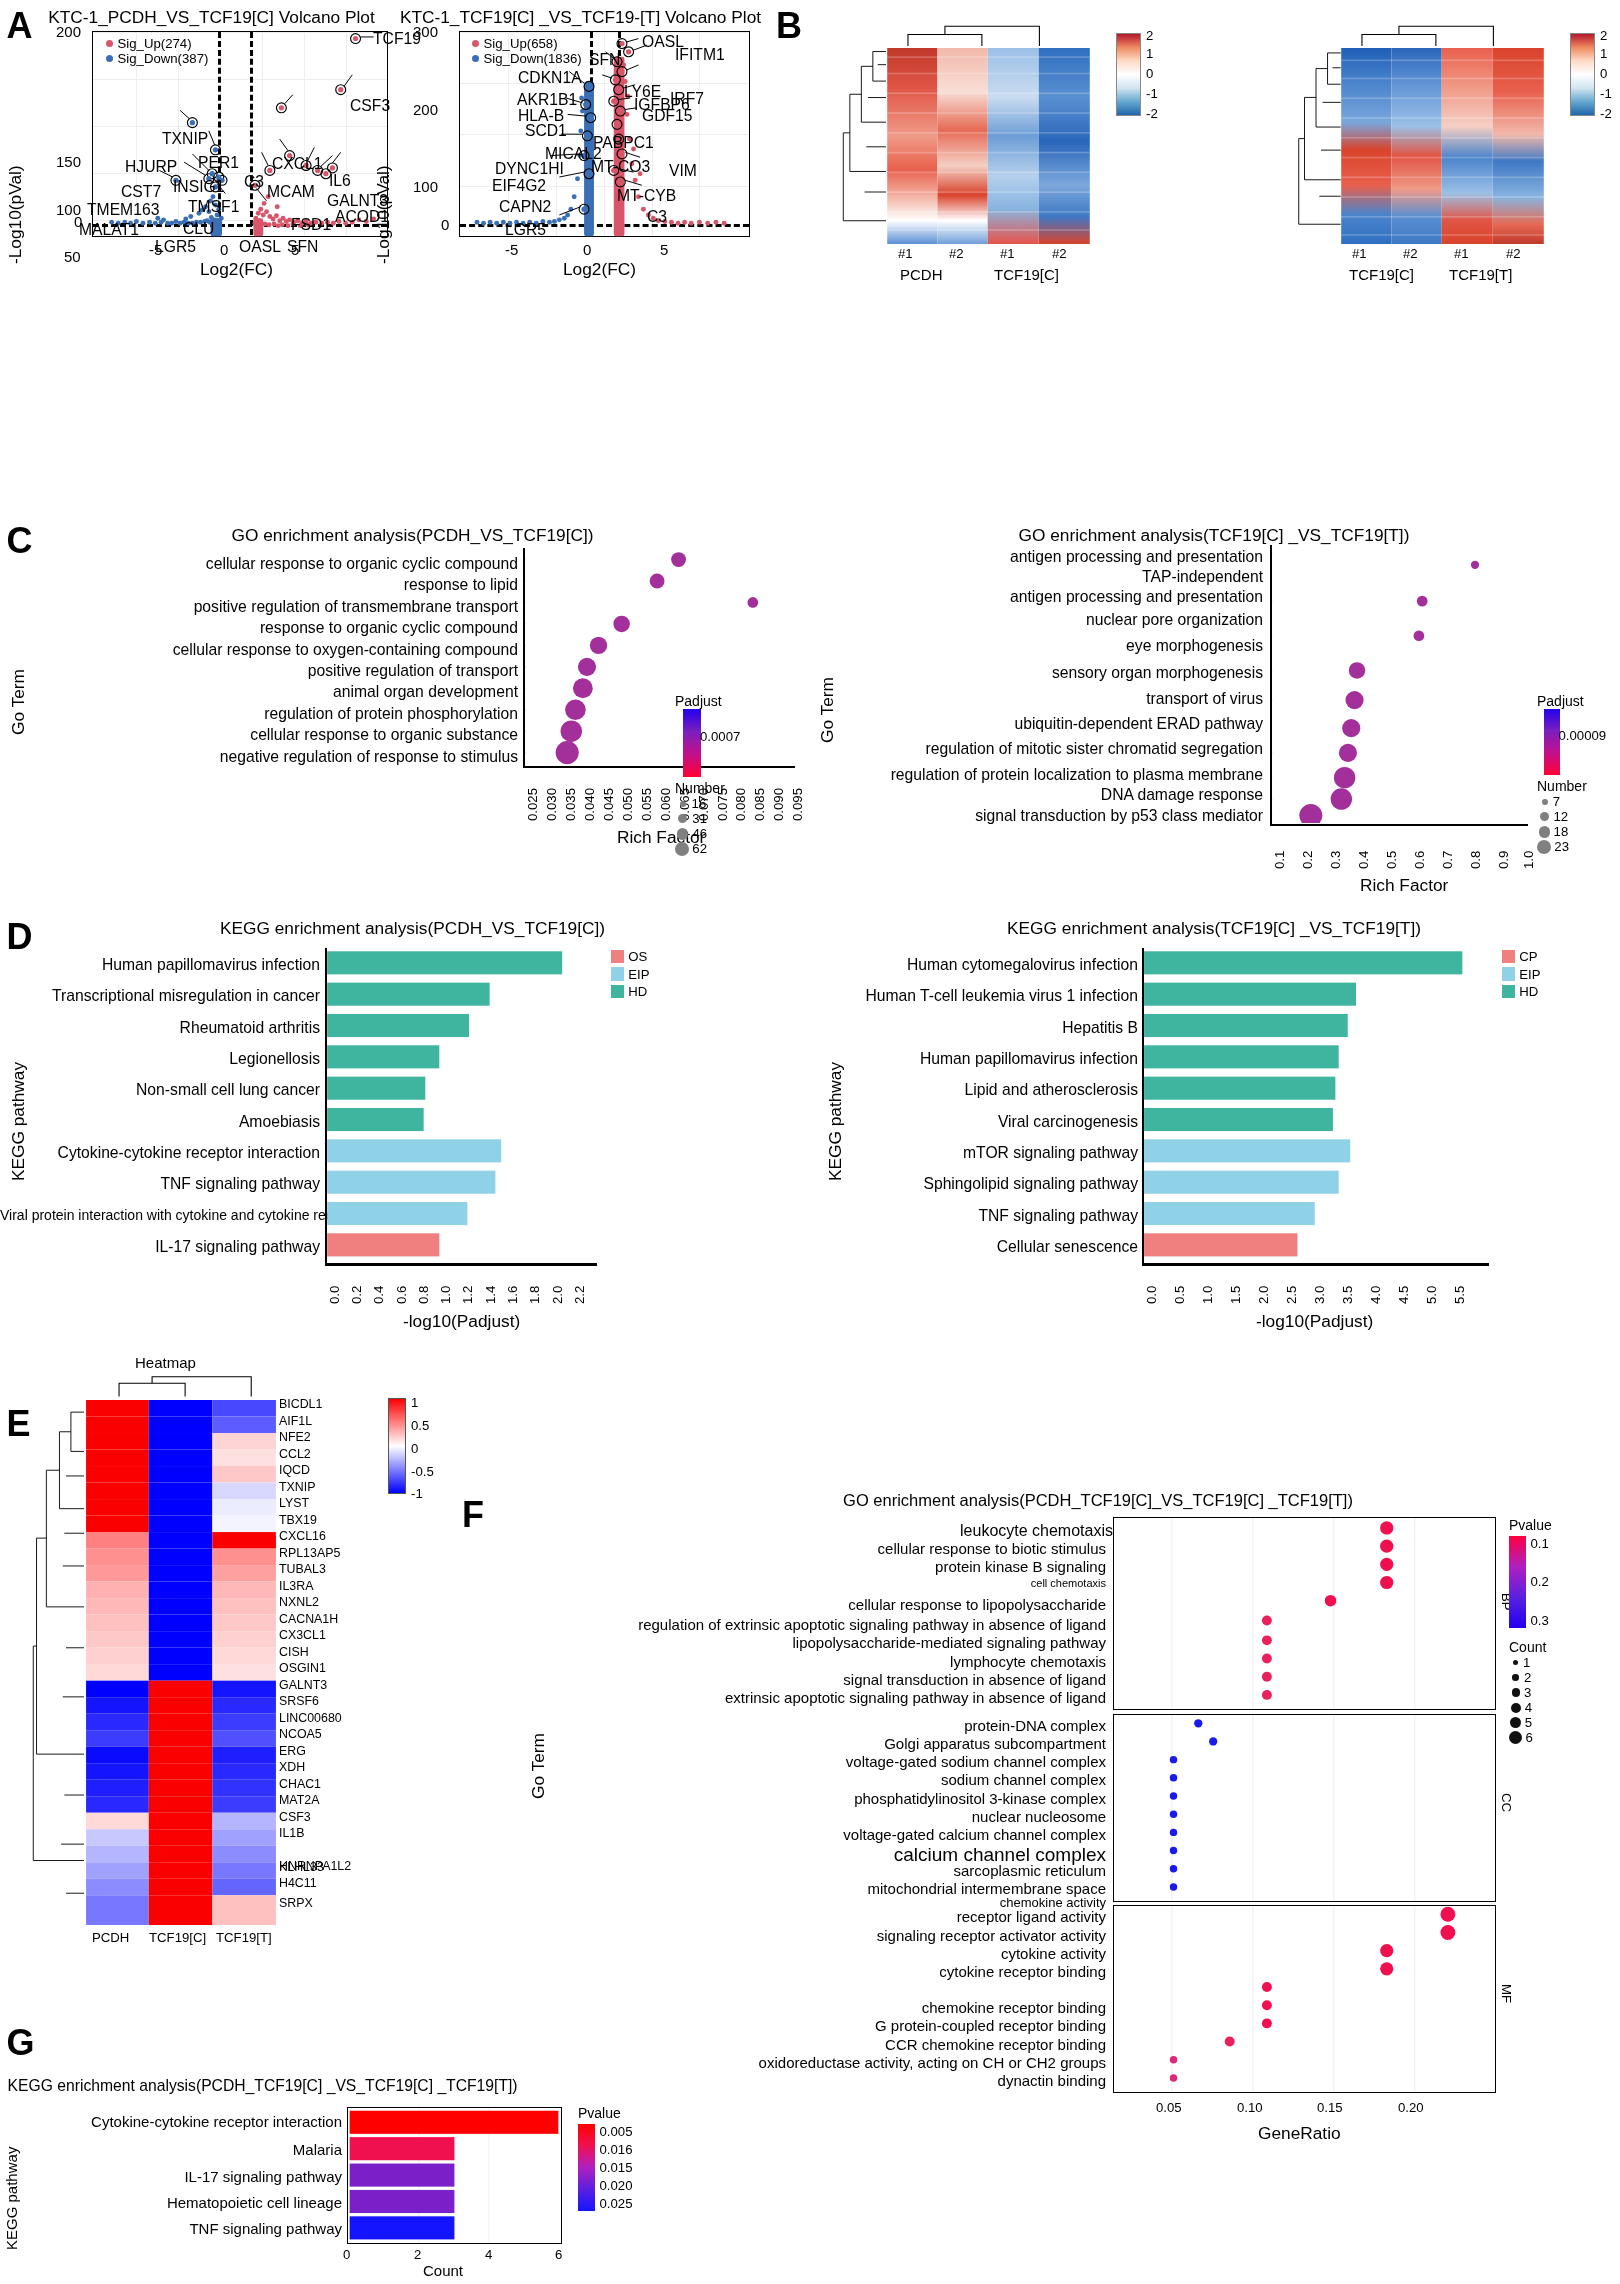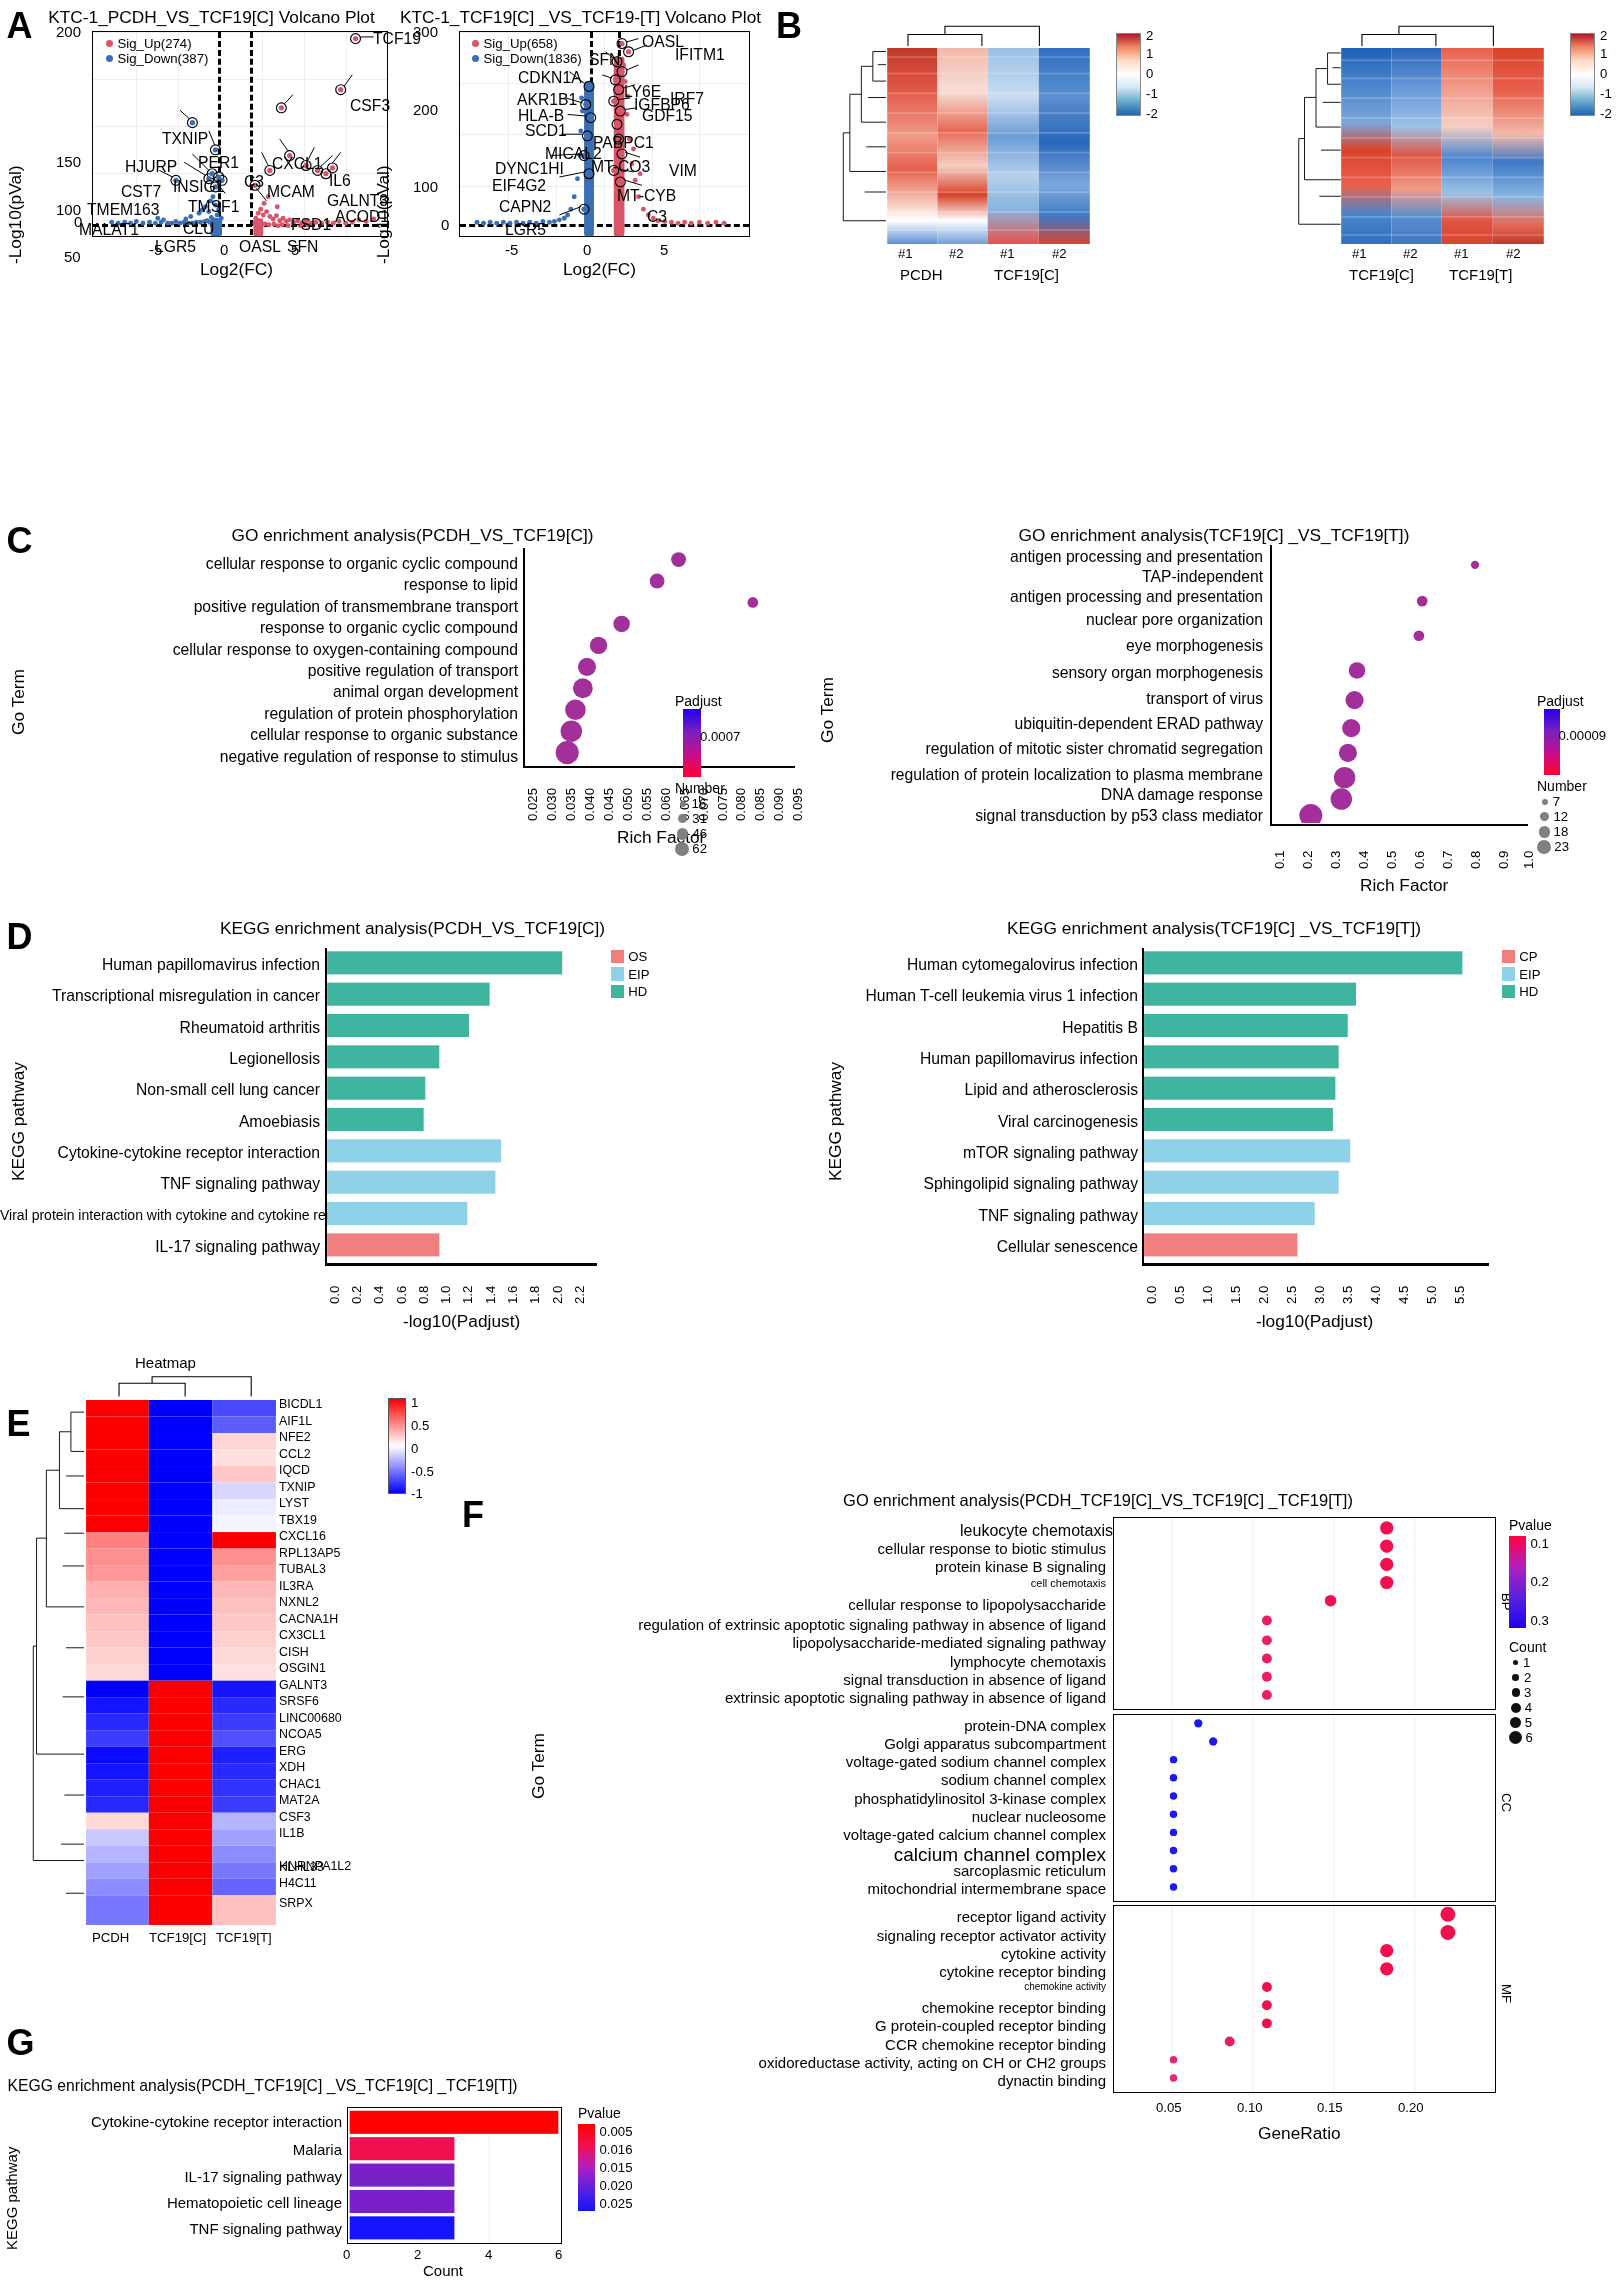--- a/index.html
+++ b/index.html
@@ -1074,21 +1074,21 @@
       <circle cx="72" cy="208" r="4.5"></circle>
     </g>
   </svg>
 </div>
 <div class="abs" style="left:1499px;top:1793px;font-size:13.2px;writing-mode:vertical-rl;">CC</div>
 
 <div class="gotext" style="left:545px;top:1908px;width:561px;font-size:15px;">receptor ligand activity</div>
 <div class="gotext" style="left:545px;top:1927px;width:561px;font-size:15px;">signaling receptor activator activity</div>
 <div class="gotext" style="left:545px;top:1945px;width:561px;font-size:15px;">cytokine activity</div>
 <div class="gotext" style="left:545px;top:1963px;width:561px;font-size:15px;">cytokine receptor binding</div>
-<div class="gotext" style="left:545px;top:1981px;width:561px;font-size:10px;">chemokine activity</div>
+<div class="gotext" style="left:545px;top:1895px;width:561px;font-size:13px;">chemokine activity</div>
 <div class="gotext" style="left:545px;top:1999px;width:561px;font-size:15px;">chemokine receptor binding</div>
 <div class="gotext" style="left:545px;top:2017px;width:561px;font-size:15px;">G protein-coupled receptor binding</div>
 <div class="gotext" style="left:545px;top:2036px;width:561px;font-size:15px;">CCR chemokine receptor binding</div>
 <div class="gotext" style="left:545px;top:2054px;width:561px;font-size:15px;">oxidoreductase activity, acting on CH or CH2 groups</div>
 <div class="gotext" style="left:545px;top:2072px;width:561px;font-size:15px;">dynactin binding</div>
 <div class="bx" style="left:1113px;top:1905px;width:383px;height:188px;border-width:1.2px;">
   <svg width="381" height="186" viewBox="0 0 461 225">
     <g stroke="#e8e8e8" stroke-width="1">
       <line x1="70" y1="0" x2="70" y2="225"></line>
         <line x1="168" y1="0" x2="168" y2="225"></line>

